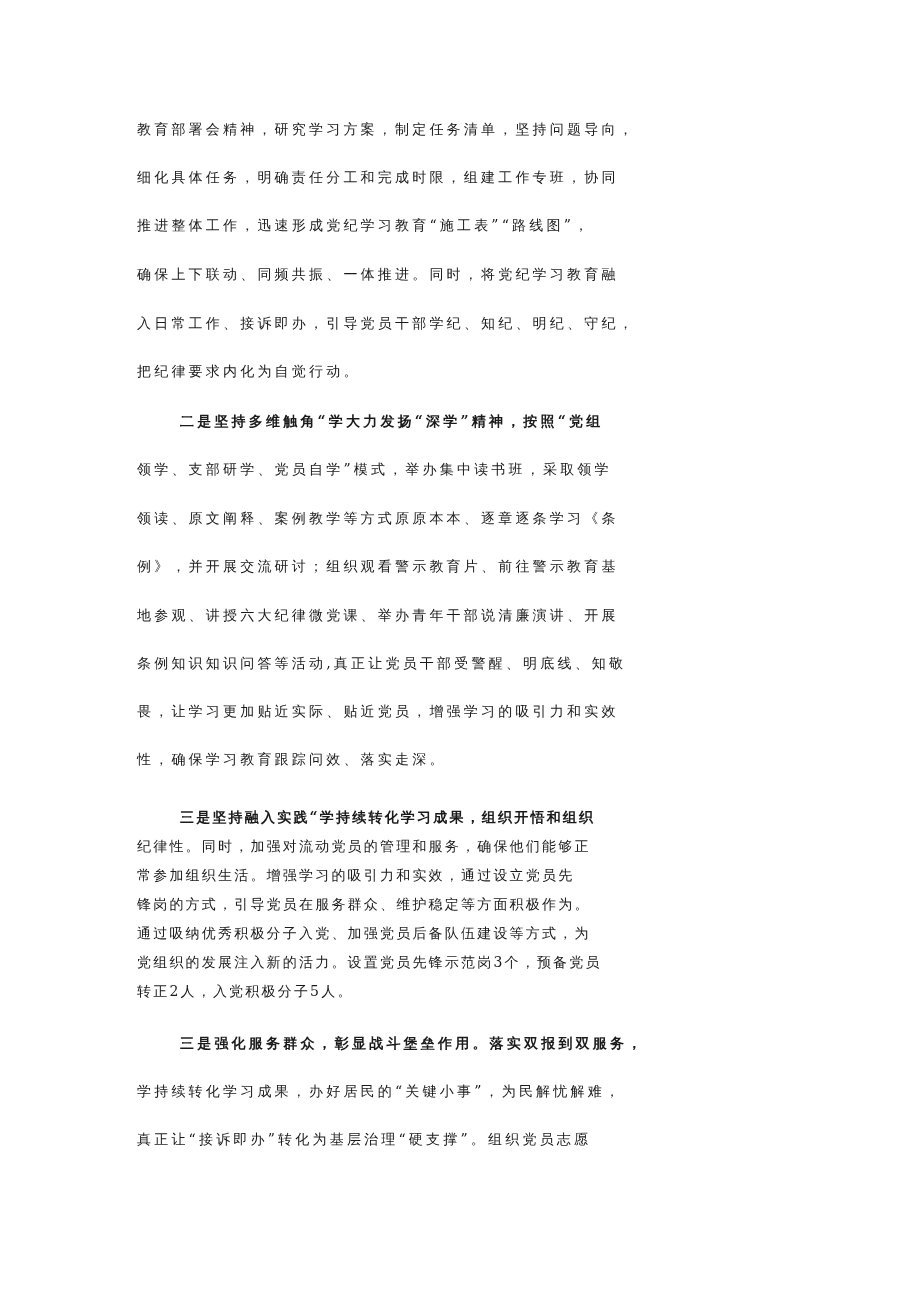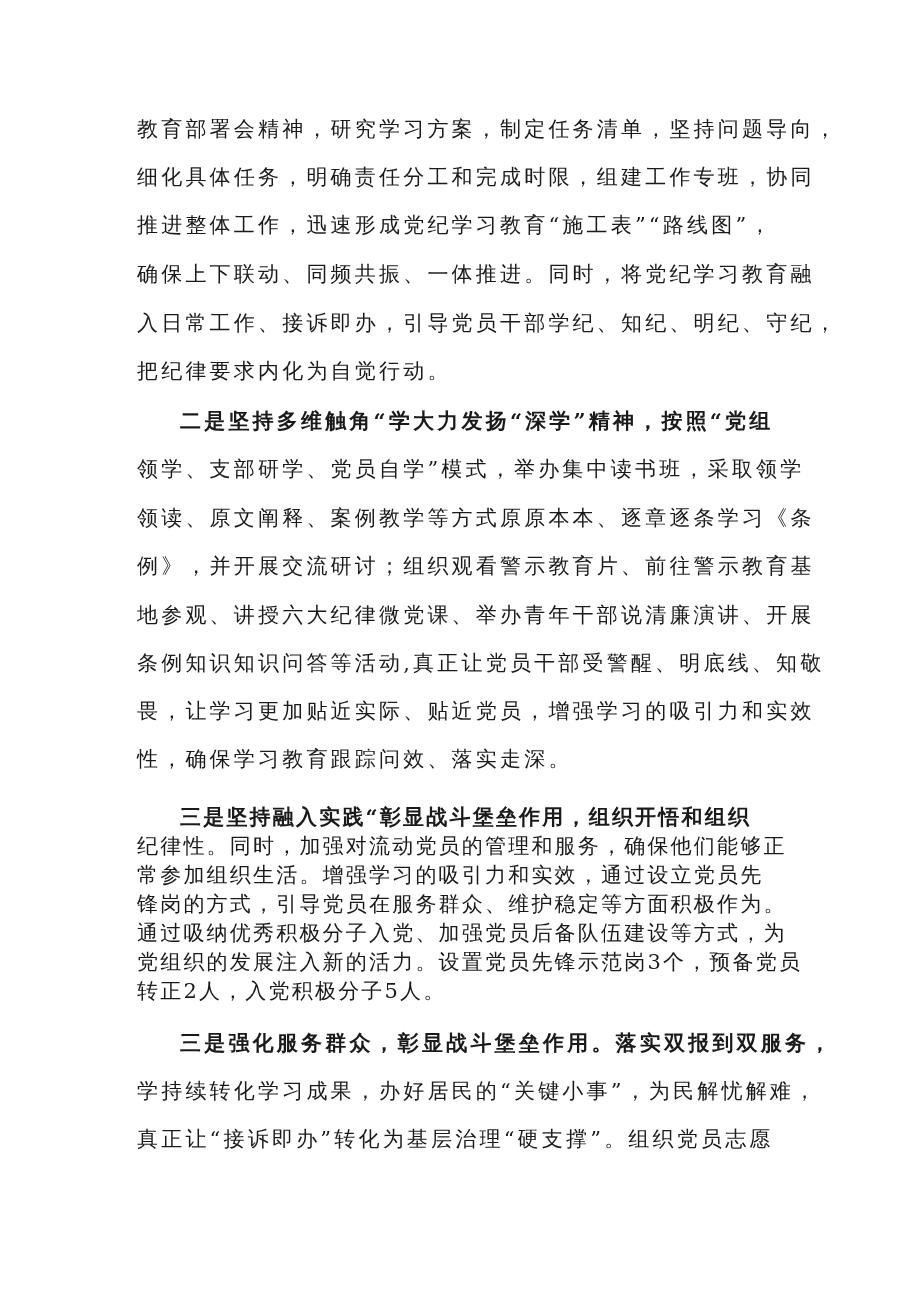--- a/index.html
+++ b/index.html
@@ -19,21 +19,21 @@
       position: absolute;
       left: 0; top: 0;
       width: 920px;
       height: 1301px;
       background: #ffffff;
     }
     .line {
       position: absolute;
       left: 137px;
       width: 670px;
-      font-size: 21px;
+      font-size: 14px;
       line-height: 24px;
       height: 24px;
       white-space: nowrap;
       letter-spacing: 3.2px;
       text-align: justify;
     }
     .line.indent { left: 180px; width: 627px; font-weight: bold; }
     .p3 .line { letter-spacing: 2.2px; }
   </style>
 </head>
@@ -55,21 +55,21 @@
     <div class="line" style="top:457px">领学、支部研学、党员自学”模式，举办集中读书班，采取领学</div>
     <div class="line" style="top:506px">领读、原文阐释、案例教学等方式原原本本、逐章逐条学习《条</div>
     <div class="line" style="top:554px">例》，并开展交流研讨；组织观看警示教育片、前往警示教育基</div>
     <div class="line" style="top:603px">地参观、讲授六大纪律微党课、举办青年干部说清廉演讲、开展</div>
     <div class="line" style="top:651px">条例知识知识问答等活动,真正让党员干部受警醒、明底线、知敬</div>
     <div class="line" style="top:699px">畏，让学习更加贴近实际、贴近党员，增强学习的吸引力和实效</div>
     <div class="line" style="top:747px">性，确保学习教育跟踪问效、落实走深。</div>
   </div>
 
   <div class="para p3">
-    <div class="line indent" style="top:805px">三是坚持融入实践“彰显战斗堡垒作用，组织开悟和组织</div>
+    <div class="line indent" style="top:805px">三是坚持融入实践“学持续转化学习成果，组织开悟和组织</div>
     <div class="line" style="top:834px">纪律性。同时，加强对流动党员的管理和服务，确保他们能够正</div>
     <div class="line" style="top:863px">常参加组织生活。增强学习的吸引力和实效，通过设立党员先</div>
     <div class="line" style="top:892px">锋岗的方式，引导党员在服务群众、维护稳定等方面积极作为。</div>
     <div class="line" style="top:921px">通过吸纳优秀积极分子入党、加强党员后备队伍建设等方式，为</div>
     <div class="line" style="top:950px">党组织的发展注入新的活力。设置党员先锋示范岗3个，预备党员</div>
     <div class="line" style="top:979px">转正2人，入党积极分子5人。</div>
   </div>
 
   <div class="para p4">
     <div class="line indent" style="top:1031px">三是强化服务群众，彰显战斗堡垒作用。落实双报到双服务，</div>

